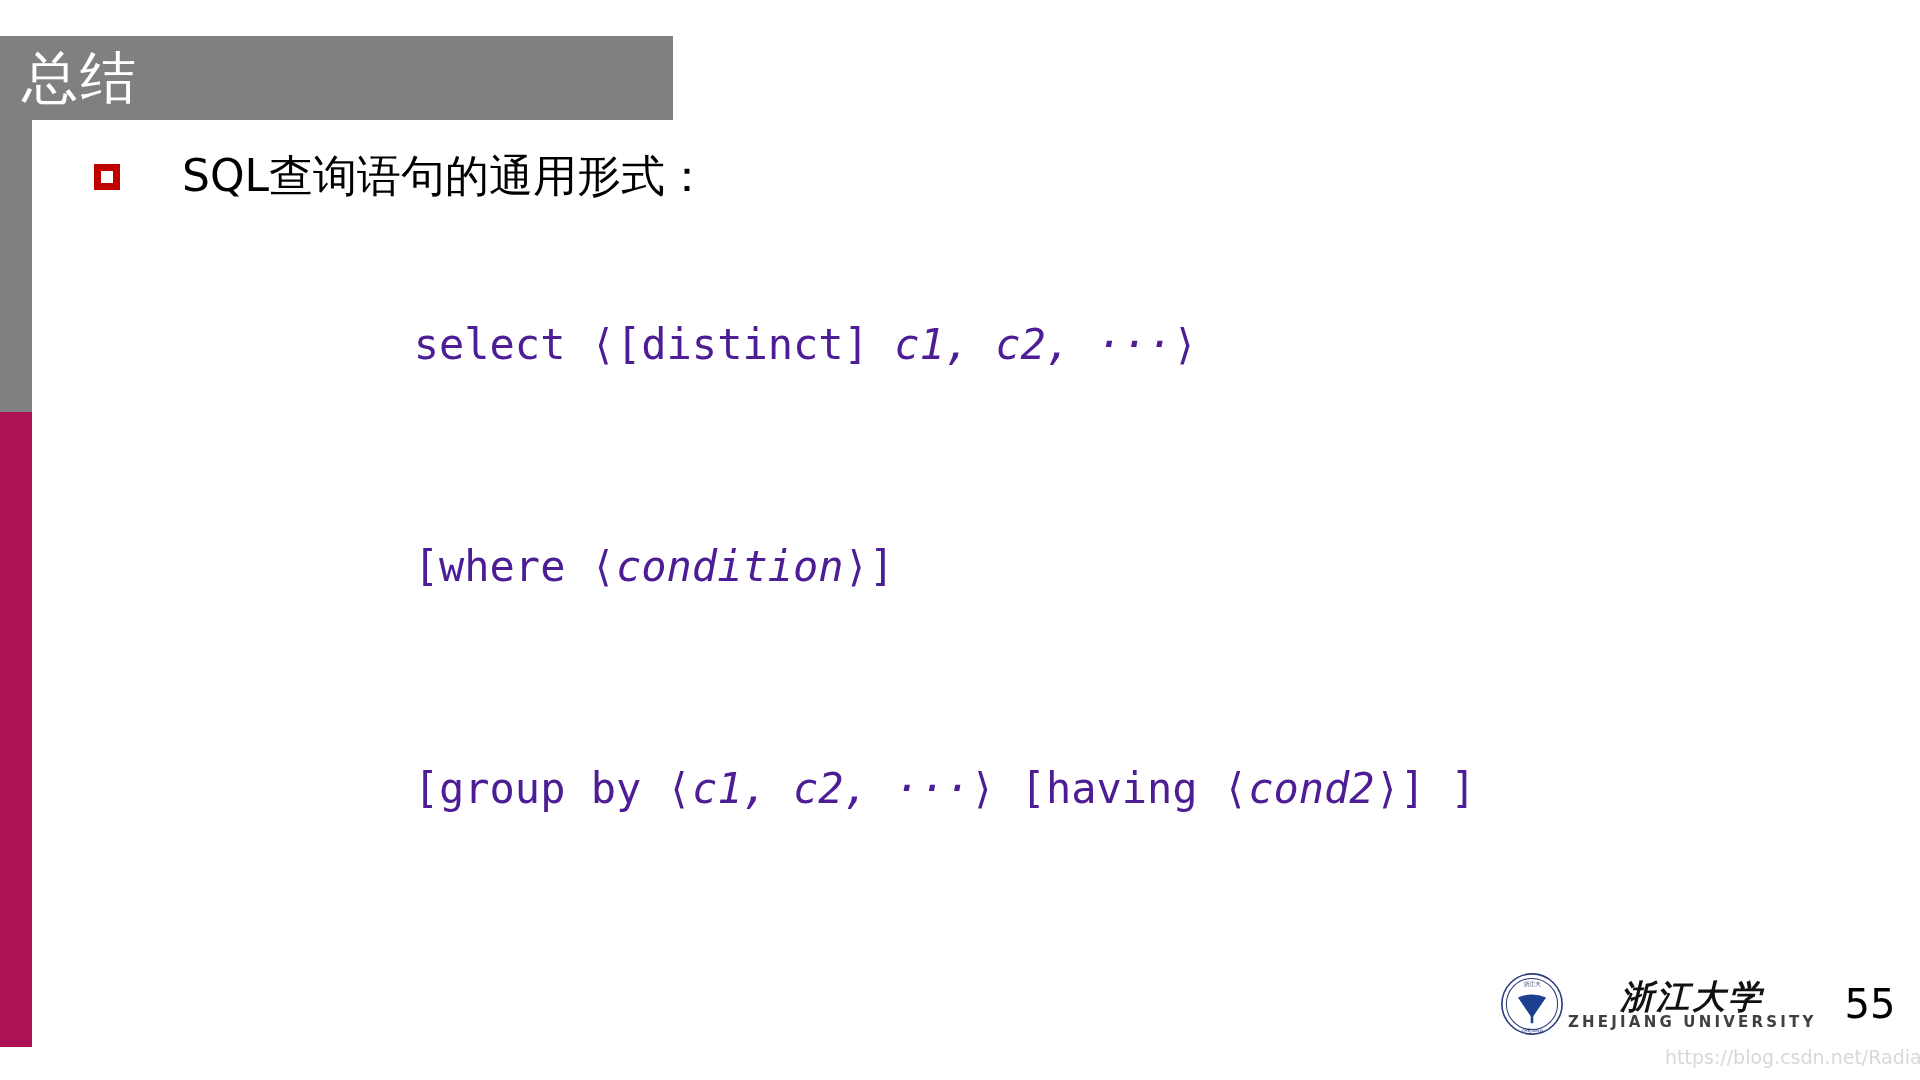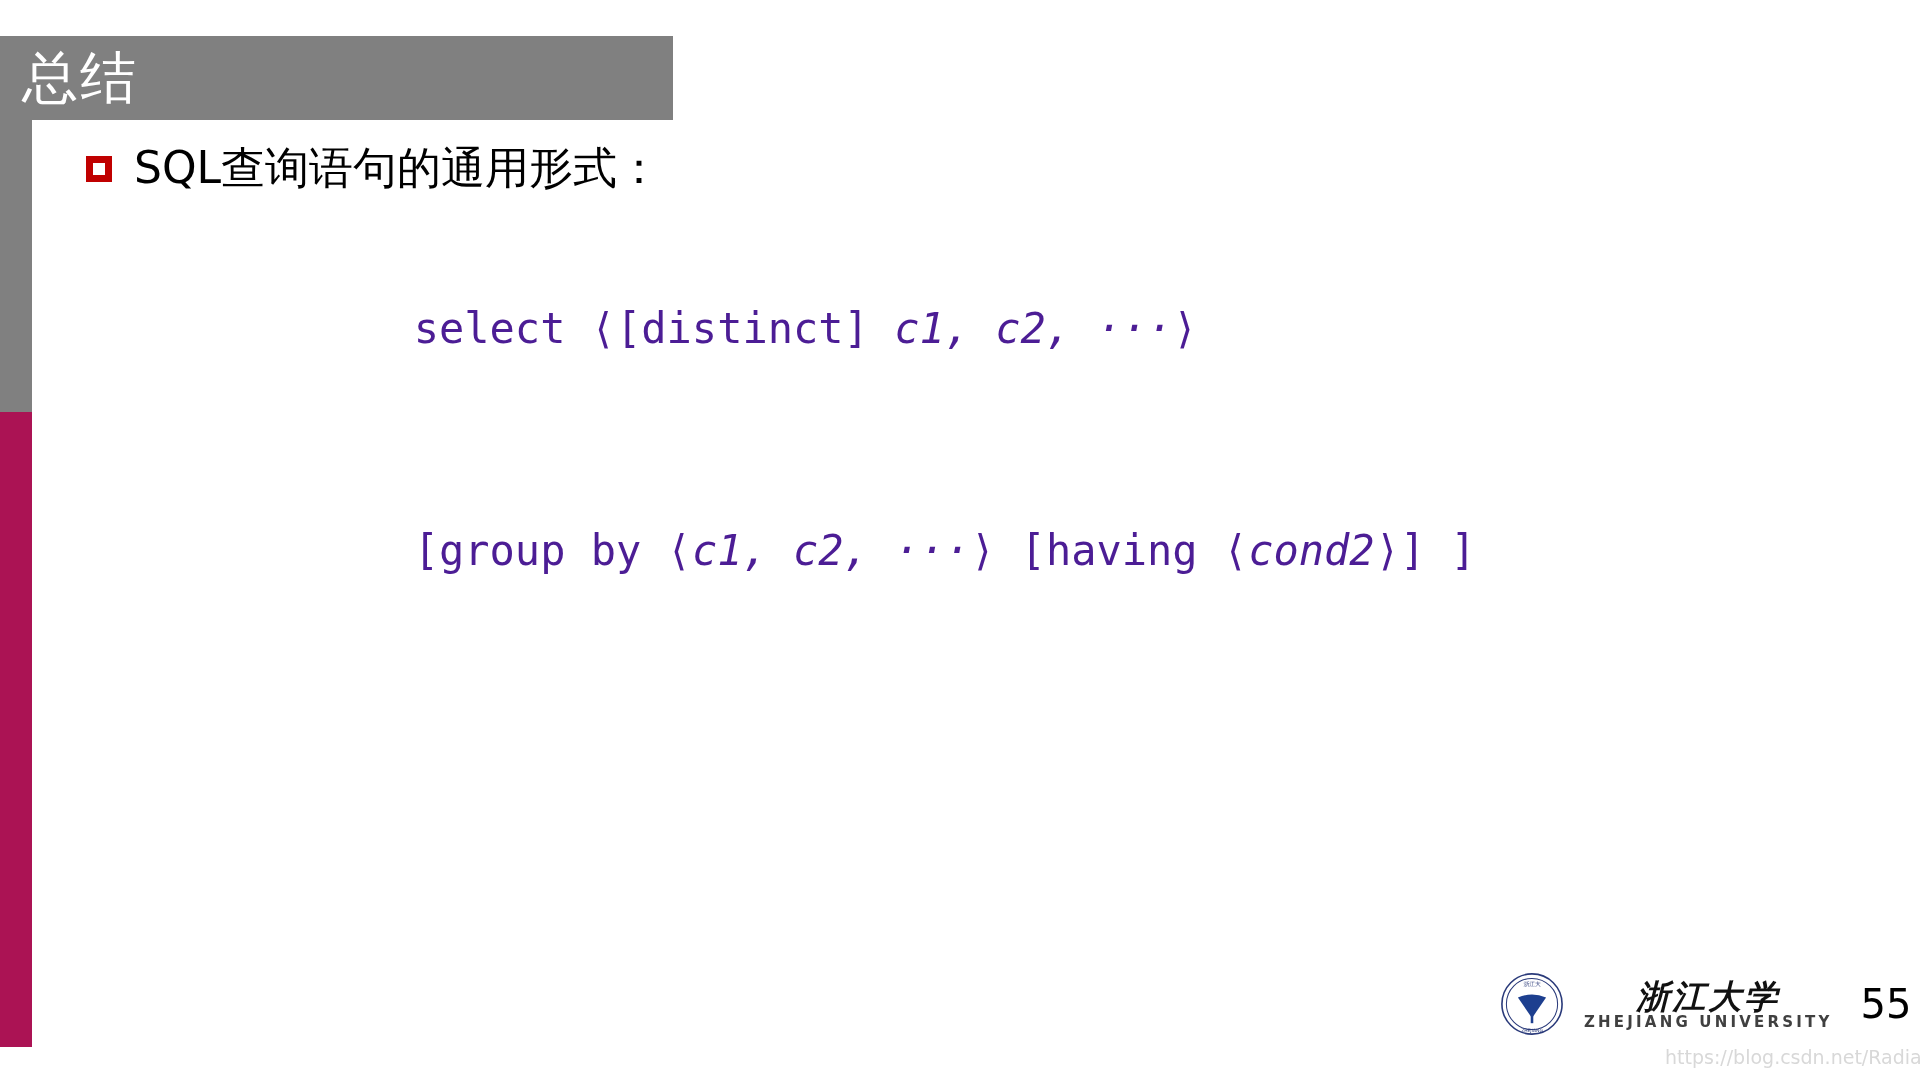--- a/index.html
+++ b/index.html
@@ -67,21 +67,22 @@
     left: 0;
     top: 130px;
     width: 1920px;
   }
 
   .bullet-row {
     position: relative;
     display: flex;
     align-items: flex-start;
     padding-left: 78px;
-    margin: 8px;
+    margin: 16px;
+    gap: 40px;
   }
   .bullet-marker {
     flex: 0 0 auto;
     width: 26px;
     height: 26px;
     border: 7px solid #C00000;
     background: #ffffff;
     box-sizing: border-box;
     margin-top: 18px;
     margin-right: 22px;
@@ -116,21 +117,21 @@
     top: 972px;
     display: flex;
     align-items: center;
   }
   .zju-seal {
     width: 64px;
     height: 64px;
     flex: 0 0 auto;
   }
   .zju-wordmark {
-    margin-left: 20px;
+    margin-left: 4px;
     display: flex;
     flex-direction: column;
     align-items: center;
     justify-content: center;
   }
   .zju-cn {
     font-size: 33px;
     font-weight: bold;
     font-style: italic;
     color: #111111;
@@ -183,20 +184,23 @@
       <span class="bullet-text">SQL查询语句的通用形式：</span>
     </div>
 
     <div class="sp-1"></div>
 
     <div class="code-line">
       <span>select ⟨[distinct] </span><span class="var">c1, c2, ···</span><span>⟩</span>
     </div>
 
 
+    <div class="code-line">
+      <span>[where ⟨</span><span class="var">condition</span><span>⟩]</span>
+    </div>
 
     <div class="code-line">
       <span>[group by ⟨</span><span class="var">c1, c2, ···</span><span>⟩ [having ⟨</span><span class="var">cond2</span><span>⟩] ]</span>
     </div>
 
   </div>
 
   <div class="footer">
     <svg class="zju-seal" viewBox="0 0 100 100">
       <circle cx="50" cy="50" r="47" fill="#ffffff" stroke="#2a3a7a" stroke-width="2.5"></circle>

